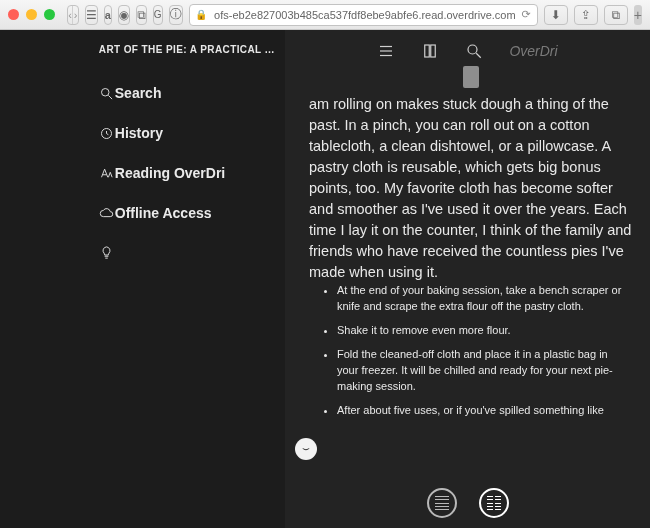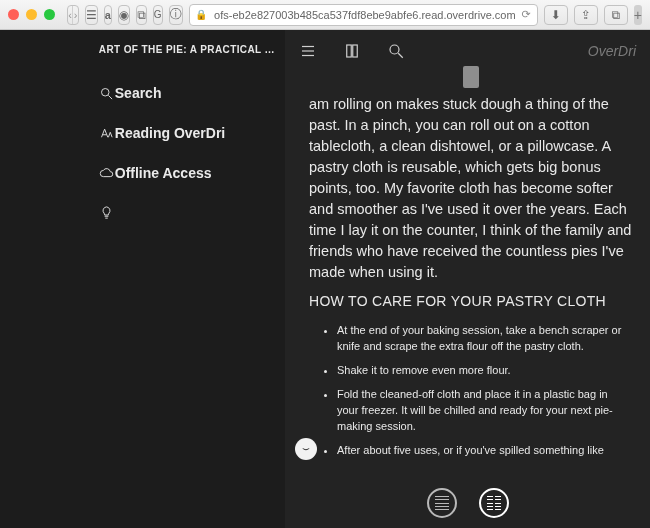--- a/index.html
+++ b/index.html
@@ -26,21 +26,21 @@
   .app { display:flex; height:498px; }
   .sidebar { width:285px; background:#1c1c1c; padding:14px 0 0 0; }
   .sidebar-spacer { width:140px; }
   .sidebar-inner{ padding-left:0; }
   .book-title { color:#e7e7e7; font-size:10px; letter-spacing:0.4px; font-weight:600; padding:0 0 18px 0; white-space:nowrap; overflow:hidden; }
   .menu { list-style:none; }
   .menu li { display:flex; align-items:center; padding:12px 0; color:#eaeaea; font-size:14px; font-weight:600; cursor:pointer; }
   .menu li .icon { width:16px; display:flex; justify-content:center; color:#d7d7d7; }
   .menu li .icon svg { width:15px; height:15px; stroke:#d7d7d7; fill:none; stroke-width:1.6; }
 
-  .content { flex:1; background:#232323; position:relative; display:flex; flex-direction:column; }
+  .content { flex:1; background:#232323; position:relative; display:flex; flex-direction:column;align-items:center; }
   .topbar { height:42px; display:flex; align-items:center; padding:0 14px; gap:26px; }
   .topbar .tb-icon { color:#cfcfcf; display:flex; align-items:center; justify-content:center; cursor:pointer; }
   .topbar .tb-icon svg { width:18px; height:18px; stroke:#cfcfcf; fill:none; stroke-width:1.6; }
   .brand { margin-left:auto; color:#7a7a7a; font-size:14px; font-style:italic; }
 
   .scroll-thumb { position:absolute; top:36px; left:178px; width:16px; height:22px; background:#8e8e8e; border-radius:2px; }
 
   .reader { padding: 22px 18px 0 24px; color:#e8e8e8; font-size:14.5px; line-height:1.45; }
   .reader p { margin-bottom:0; }
   .reader h3 { font-size:14px; font-weight:500; letter-spacing:0.3px; margin:8px 0 12px 0; color:#e8e8e8; }
@@ -101,20 +101,29 @@
           <span class="icon">
               <svg viewBox="0 0 24 24">
                 <circle cx="10" cy="10" r="6"></circle>
                 <line x1="15" y1="15" x2="21" y2="21"></line>
               </svg>
             </span>
           <span>Search</span>
         </li>
         <li>
           <span class="icon">
+              <svg viewBox="0 0 24 24">
+                <circle cx="12" cy="12" r="8"></circle>
+                <polyline points="12 8 12 12 15 14"></polyline>
+              </svg>
+            </span>
+          <span>History</span>
+        </li>
+        <li>
+          <span class="icon">
               <svg viewBox="0 0 24 24" stroke-width="1.2">
                 <path d="M4 18 L9 5 L14 18"></path>
                 <line x1="6" y1="14" x2="12" y2="14"></line>
                 <path d="M15 18 L18 10 L21 18"></path>
               </svg>
             </span>
           <span>Reading OverDri</span>
         </li>
         <li>
           <span class="icon">
@@ -157,21 +166,20 @@
             <line x1="15" y1="15" x2="21" y2="21"></line>
           </svg>
         </div>
       <div class="brand">OverDri</div>
     </div>
 
     <div class="scroll-thumb"></div>
 
     <div class="reader">
       <p>am rolling on makes stuck dough a thing of the past. In a pinch, you can roll out on a cotton tablecloth, a clean dishtowel, or a pillowcase. A pastry cloth is reusable, which gets big bonus points, too. My favorite cloth has become softer and smoother as I've used it over the years. Each time I lay it on the counter, I think of the family and friends who have received the countless pies I've made when using it.</p>
-      <h3>HOW TO CARE FOR YOUR PASTRY CLOTH</h3>
       <ul>
         <li>At the end of your baking session, take a bench scraper or knife and scrape the extra flour off the pastry cloth.</li>
         <li>Shake it to remove even more flour.</li>
         <li>Fold the cleaned-off cloth and place it in a plastic bag in your freezer. It will be chilled and ready for your next pie-making session.</li>
         <li>After about five uses, or if you've spilled something like</li>
       </ul>
     </div>
 
     <div class="circle-btn"></div>
 

